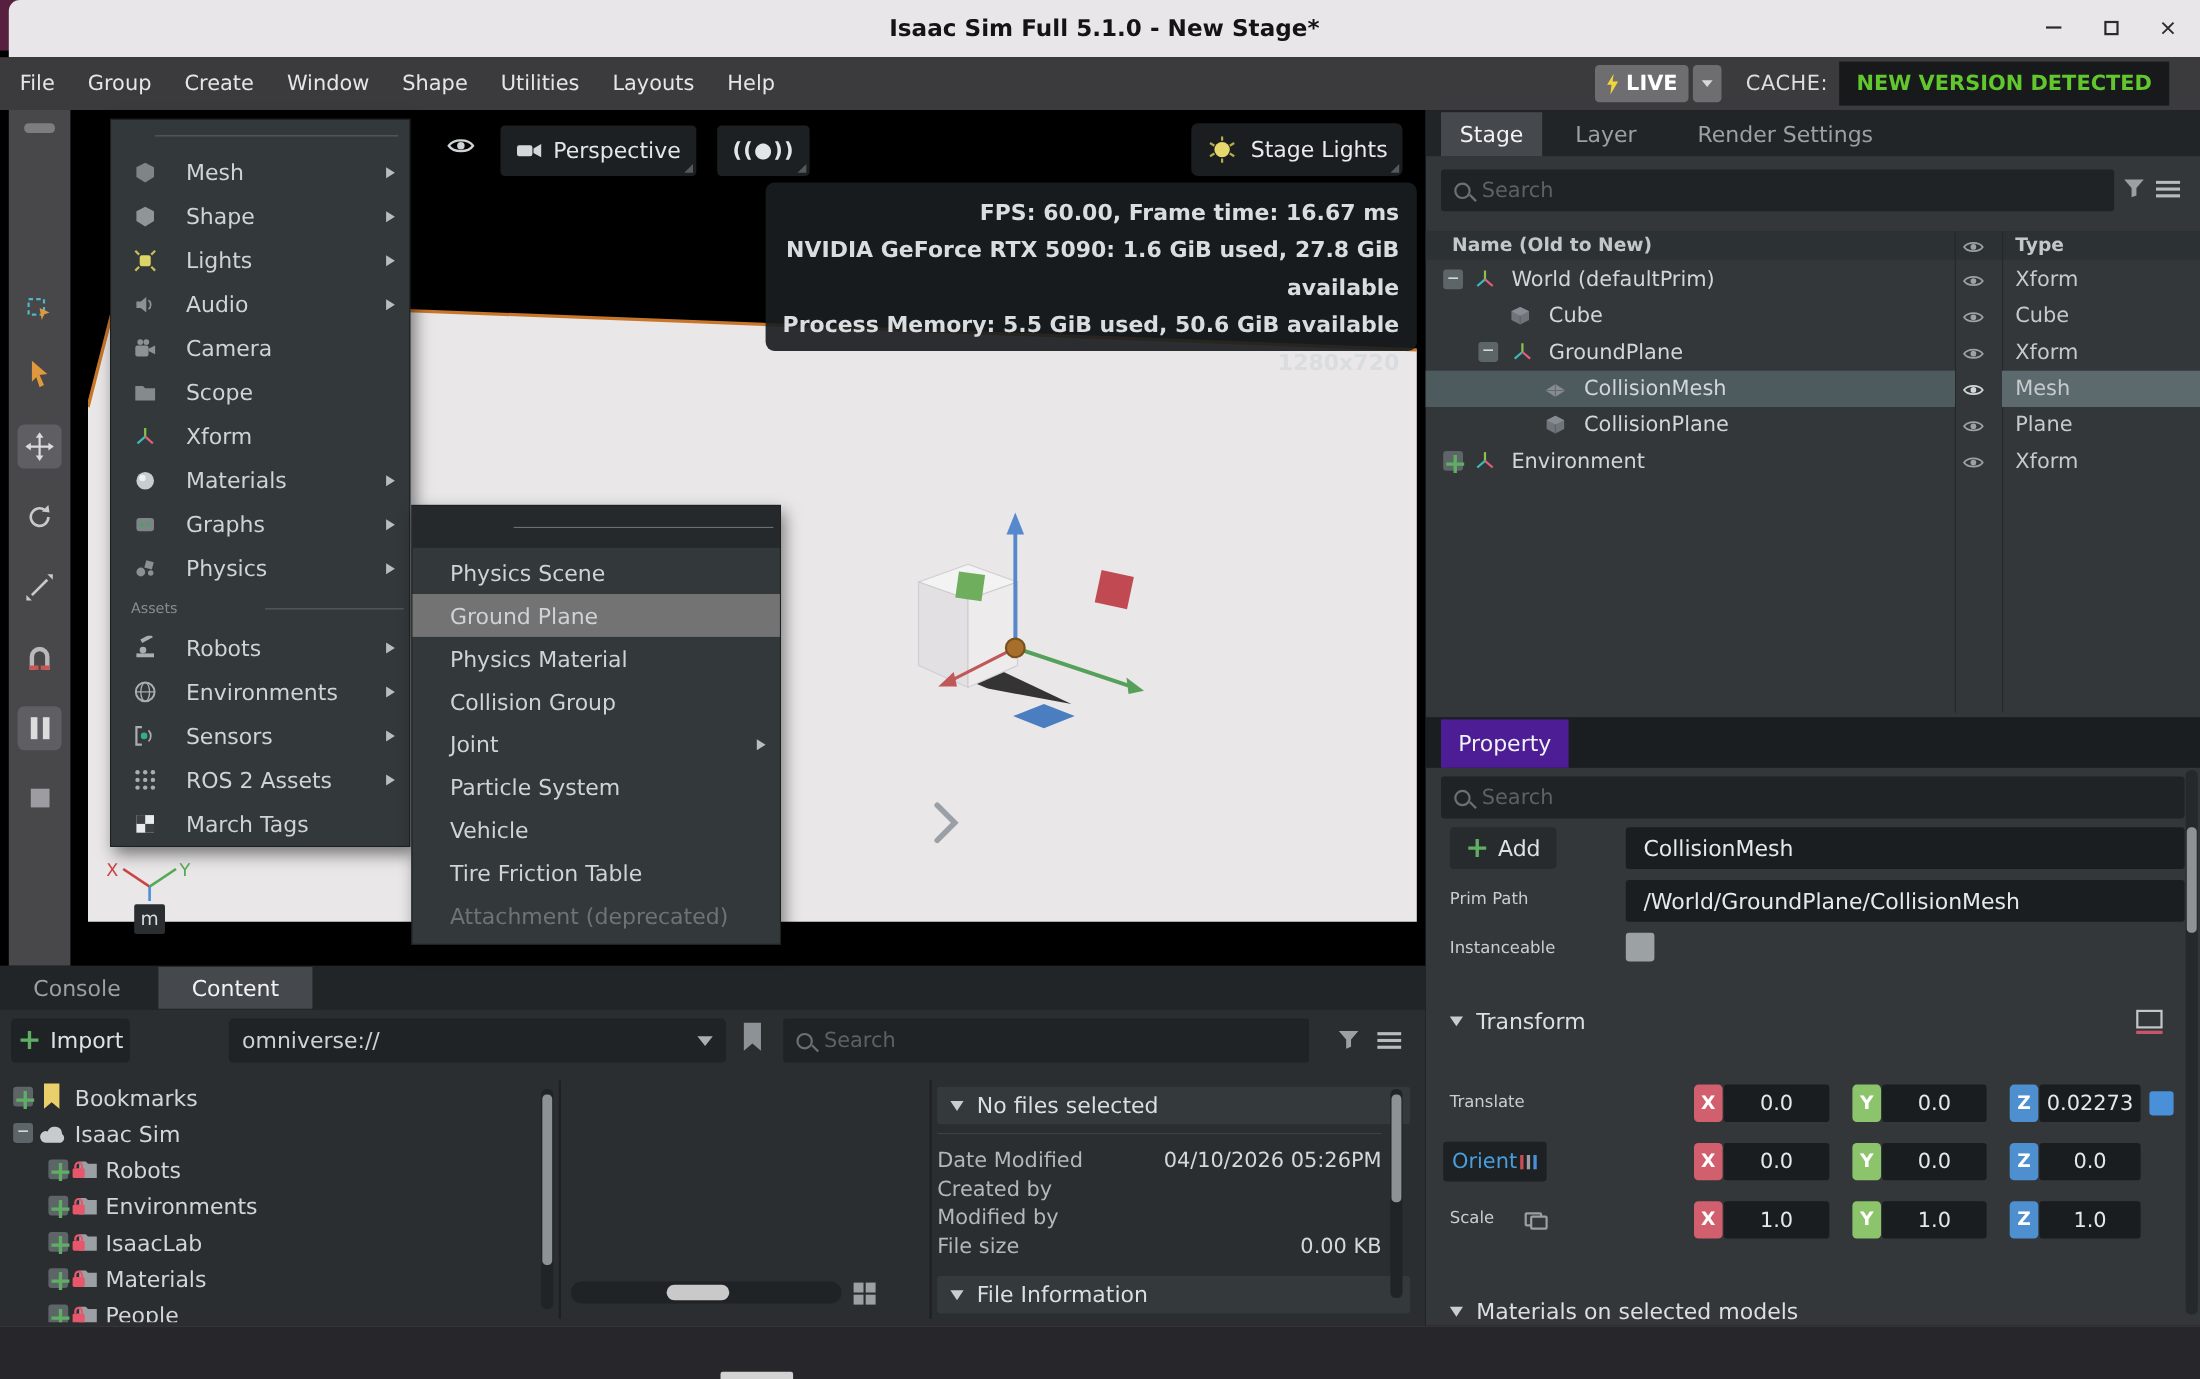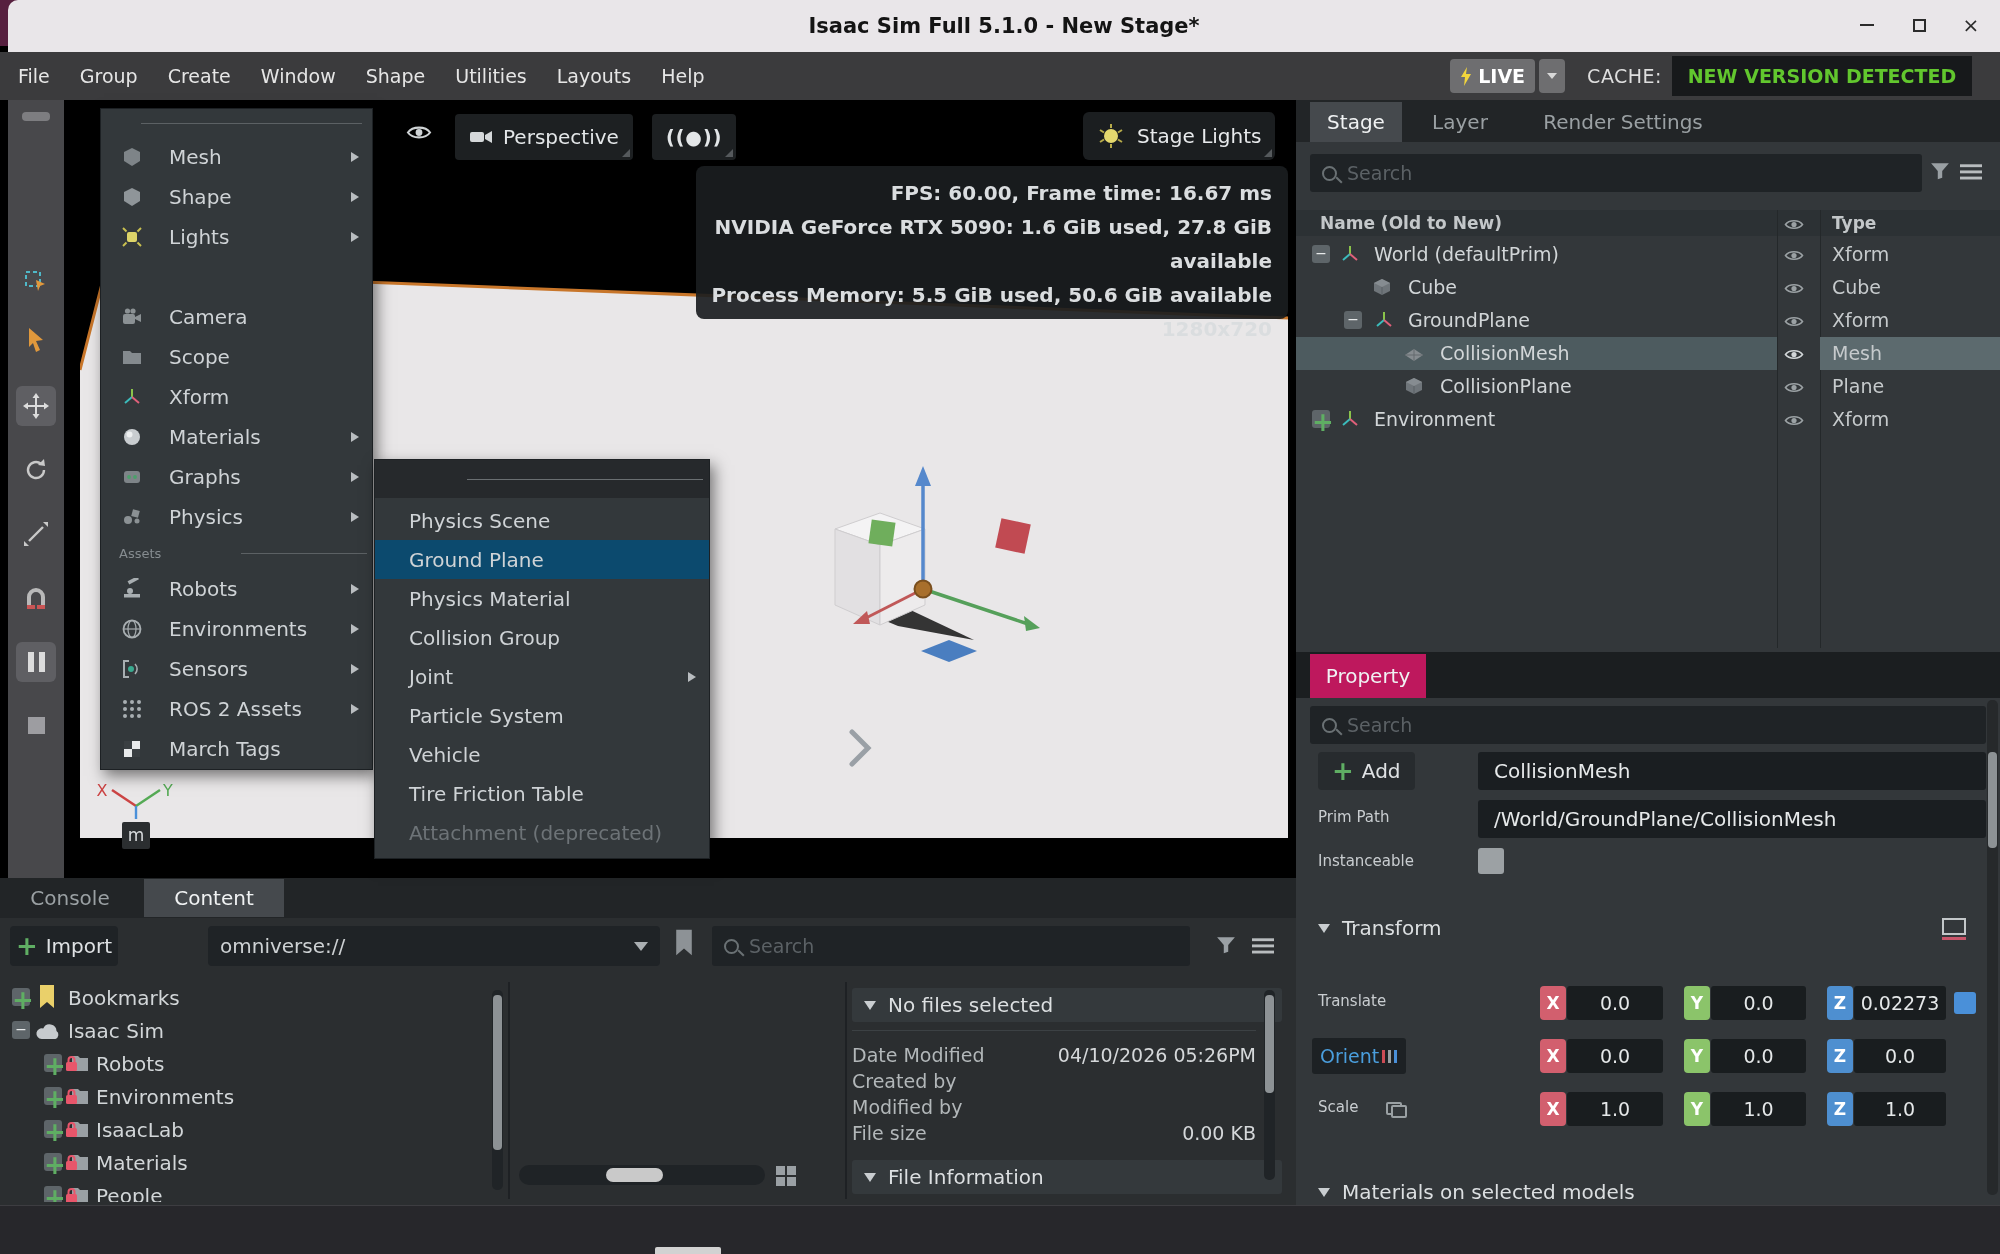--- a/index.html
+++ b/index.html
@@ -67,21 +67,21 @@
           border-top:5.5px solid transparent;border-bottom:5.5px solid transparent}
   .msec{position:absolute;left:18px;top:428px;height:32px;display:flex;align-items:center;color:#868c90;font-size:13px}
   .msec-line{position:absolute;left:140px;top:444px;width:126px;height:1px;background:#5c6164}
 
   .smenu{left:374px;top:459px;width:336px;height:400px;background:#33383b;border:1px solid #1d2124;
          box-shadow:4px 6px 14px rgba(0,0,0,.5);z-index:51}
   .sm-head{position:absolute;left:0;right:0;top:0;height:38px;background:#26292c}
   .sm-headline{position:absolute;left:92px;right:6px;top:19px;height:1px;background:#6a6f72}
   .smrow{position:absolute;left:0;right:0;height:39px;display:flex;align-items:center;padding-left:34px;
          font-size:20px;color:#cfd3d6;font-weight:500}
-  .smrow.hl{background:#0c4a6e}
+  .smrow.hl{background:#737373}
   .smrow.dis{color:#6d7377}
   .smarrow{position:absolute;right:13px;width:0;height:0;border-left:8px solid #b9bdc0;
            border-top:5.5px solid transparent;border-bottom:5.5px solid transparent}
 
   
   .rpanel{left:1296px;top:100px;width:704px;height:1105px;background:#33373a}
   .tabstrip{position:absolute;left:0;right:0;height:42px;background:#222527}
   .tab{position:absolute;top:2px;height:40px;display:flex;align-items:center;justify-content:center;font-size:20px}
   .tab.active{background:#45494d;color:#f0f2f3;font-weight:500}
   .tab.idle{color:#9aa0a3}
@@ -369,20 +369,30 @@
               <line x1="2" y1="2" x2="5.5" y2="5.5"></line>
               <line x1="20" y1="2" x2="16.5" y2="5.5"></line>
               <line x1="2" y1="20" x2="5.5" y2="16.5"></line>
               <line x1="20" y1="20" x2="16.5" y2="16.5"></line>
             </g>
           </svg>
         </span>
       <span class="mlabel">Lights</span>
       <span class="marrow"></span>
     </div>
+    <div class="mrow" style="top:148px">
+      <span class="mic">
+          <svg width="22" height="22" viewBox="0 0 22 22">
+            <path d="M3 8 h4 l5 -4 v14 l-5 -4 h-4 z" fill="#8b9194"></path>
+            <path d="M14 7 a5 5 0 0 1 0 8" stroke="#8b9194" fill="none" stroke-width="1.6"></path>
+          </svg>
+        </span>
+      <span class="mlabel">Audio</span>
+      <span class="marrow"></span>
+    </div>
     <div class="mrow" style="top:188px">
       <span class="mic">
           <svg width="22" height="22" viewBox="0 0 22 22">
             <circle cx="6.5" cy="5" r="2.6" fill="#8b9194"></circle>
             <circle cx="12" cy="5" r="2.6" fill="#8b9194"></circle>
             <rect x="2" y="8" width="12" height="10" rx="2" fill="#8b9194"></rect>
             <path d="M14 11 l6 -3 v8 l-6 -3 z" fill="#8b9194"></path>
           </svg>
         </span>
       <span class="mlabel">Camera</span>
@@ -657,21 +667,21 @@
           </svg></span>
       <span class="sname" style="left:78px">Environment</span>
       <span class="eyecell"><svg width="20" height="13" viewBox="0 0 20 13">
             <path d="M1.5 6.5 C5 1.5 15 1.5 18.5 6.5 C15 11.5 5 11.5 1.5 6.5 Z" fill="none" stroke="#9ba1a4" stroke-width="1.6"></path>
             <circle cx="10" cy="6.5" r="2.6" fill="#9ba1a4"></circle>
           </svg></span>
       <span class="stype">Xform</span>
     </div>
 
     <div class="tabstrip" style="top:552px;height:46px;background:#1b1e20">
-      <span class="tab active ptab" style="height:44px;background:#be185d">
+      <span class="tab active ptab" style="height:44px;background:#4c1d95">
           <span>Property</span>
         </span>
     </div>
     <div class="searchbox" style="left:14px;top:606px;width:676px">
       <span class="mag"></span>
       <input readonly="" placeholder="Search" style="">
     </div>
     <div class="addbtn" style="left:22px;top:652px">
       <span class="plus">+</span>
       <span>Add</span>

